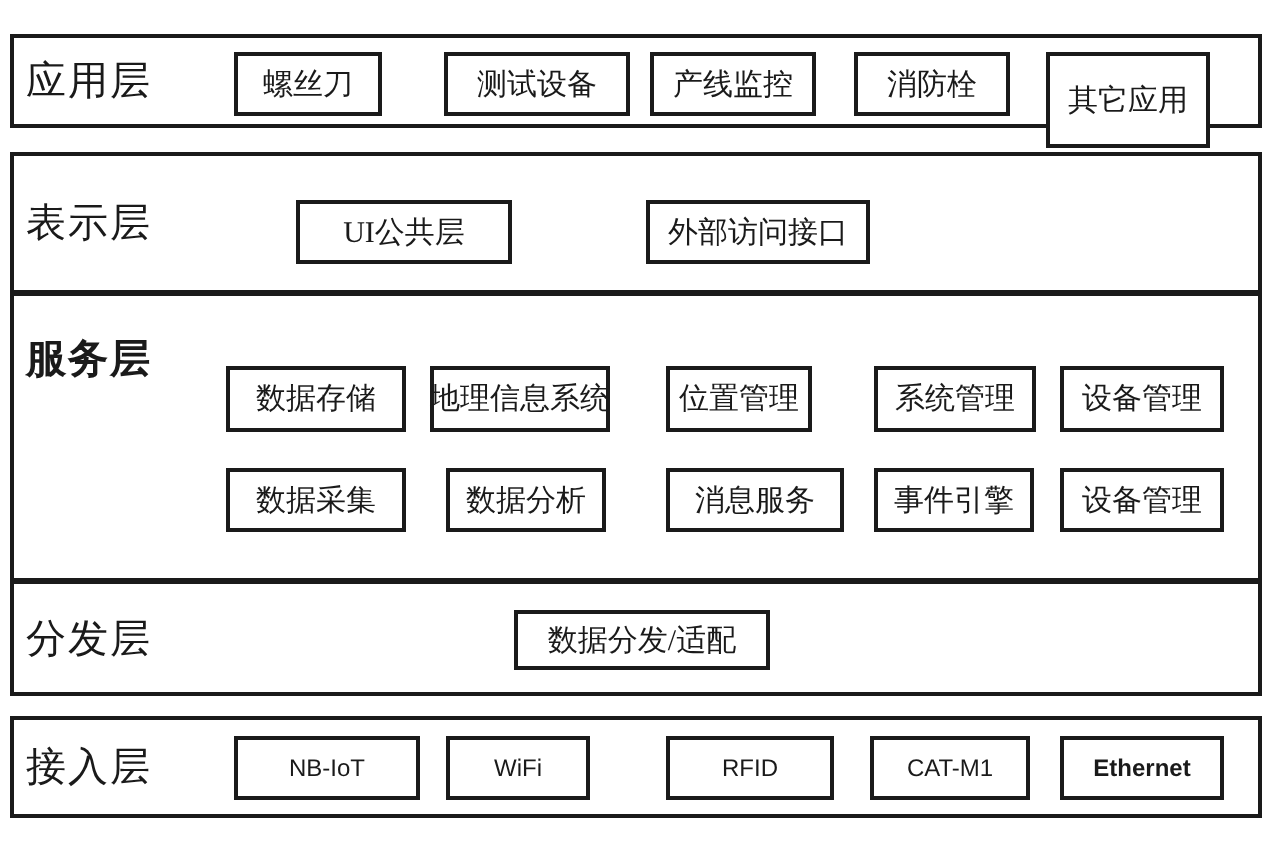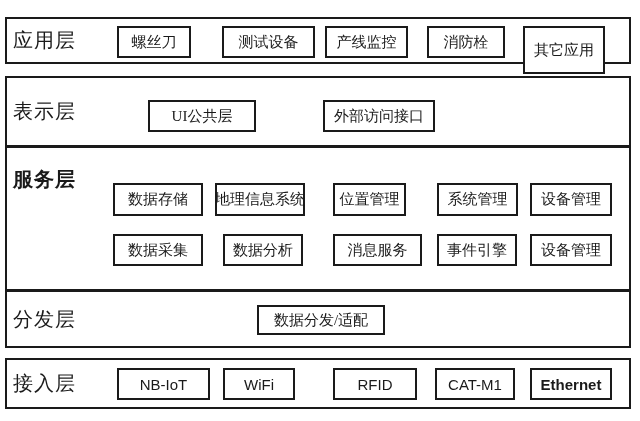--- a/index.html
+++ b/index.html
@@ -33,21 +33,21 @@
   .item-box {
     position: absolute;
     border: 2px solid #1a1a1a;
     background: #ffffff;
     box-sizing: border-box;
     display: flex; align-items: center; justify-content: center;
     font-size: 15px;
     white-space: nowrap;
     text-align: center;
   }
-  .latin { font-family: "Liberation Sans", "DejaVu Sans", sans-serif; font-size: 15px; }
+  .latin { font-family: "Liberation Sans", "DejaVu Sans", sans-serif; font-size: 12px; }
   .section { position: relative; width: 100%; box-sizing: border-box; padding-left: 48px; }
   .section.divided { border-bottom: 3px solid #1a1a1a; }
 </style>
 </head>
 <body>
 
 <div id="stage">
 
   <div class="layer-box" style="top:17px; height:43px;">
     <div class="layer-label">应用层</div>

